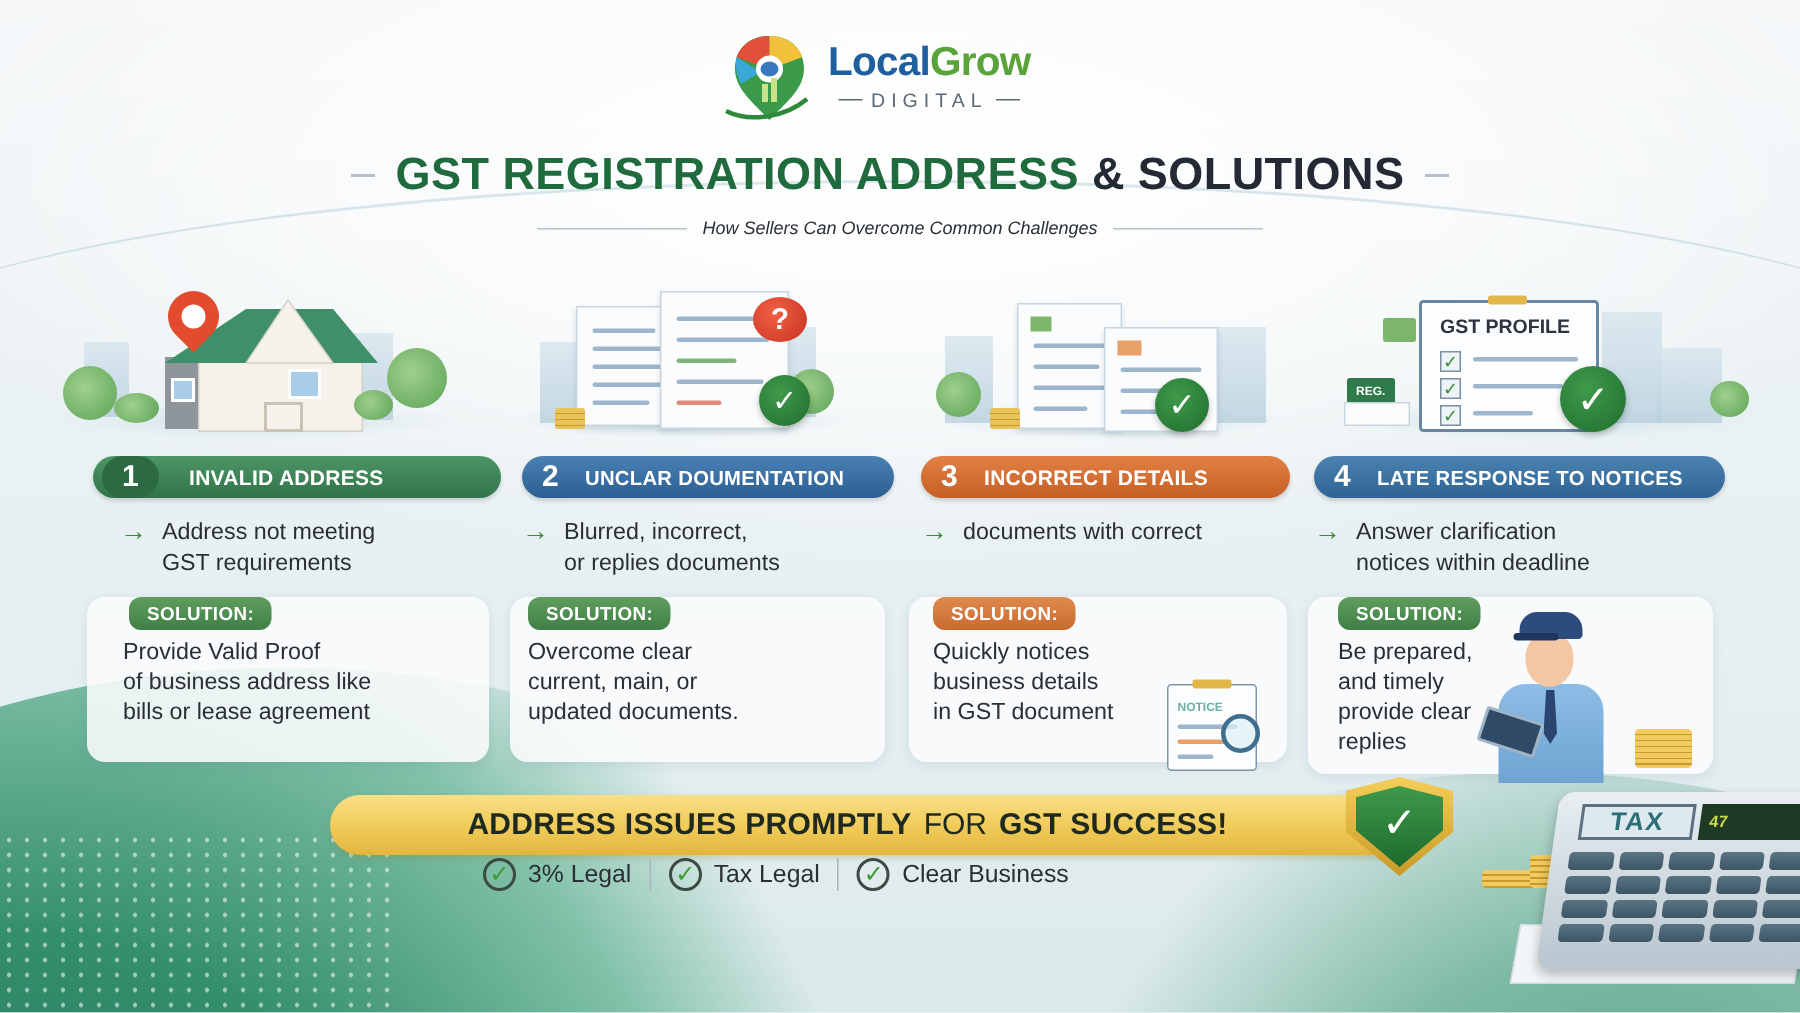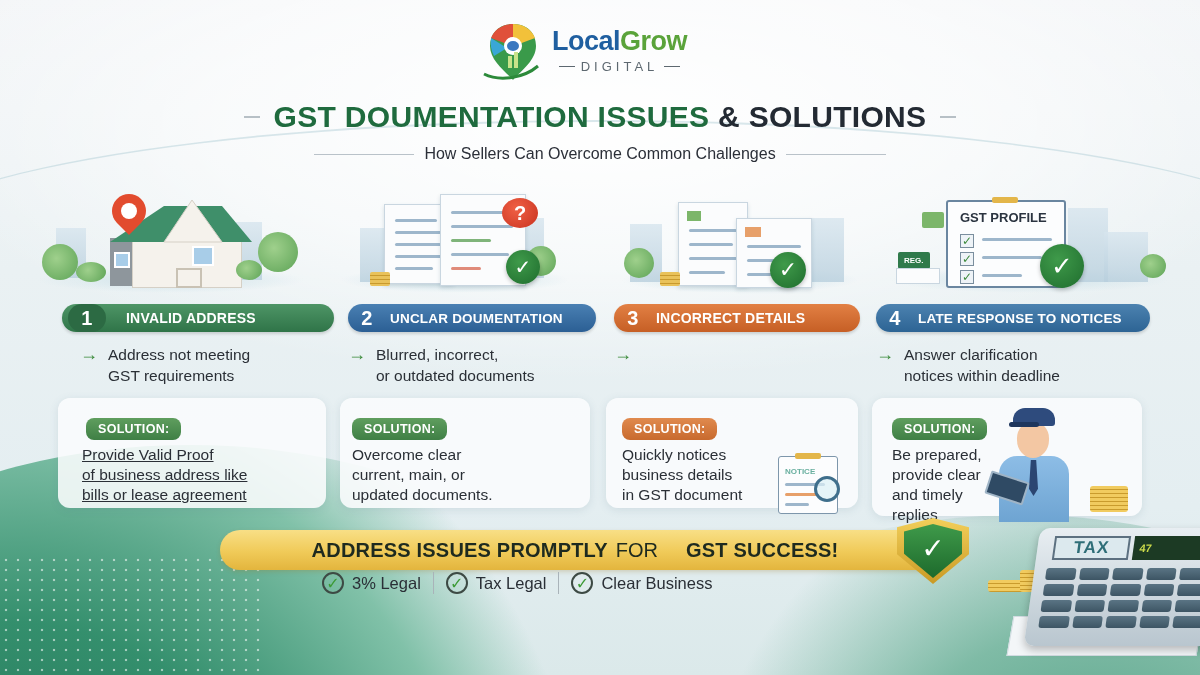--- a/index.html
+++ b/index.html
@@ -50,21 +50,21 @@
   .logo-sub .dash { width: 16px; height: 1.5px; background: #5d6870; }
 
   
   .title-row { position: absolute; left: 0; top: 100px; width: 1200px; display: flex; align-items: center; justify-content: center; gap: 14px; }
   .title-rule { width: 16px; height: 1.5px; background: #b7c0c6; }
   .title { font-size: 30px; font-weight: bold; letter-spacing: 0.3px; }
   .title-green { color: #1f6b3e; }
   .title-dark { color: #232a33; }
   .subtitle-row { position: absolute; left: 0; top: 145px; width: 1200px; display: flex; align-items: center; justify-content: center; gap: 10px; }
   .sub-rule { width: 100px; height: 1px; background: #b9c2c9; }
-  .subtitle { font-size: 16px; color: #2b2f38; }
+  .subtitle { font-size: 12px; color: #2b2f38; font-style: italic; }
 
   
   .illus { position: absolute; top: 188px; height: 105px; }
   .ill-ground { position: absolute; left: 0; right: 0; bottom: 0; height: 26px; border-radius: 50%; background: radial-gradient(ellipse, #cfe3ea 0%, rgba(207,227,234,0) 70%); }
   .tree { position: absolute; border-radius: 50%; background: radial-gradient(circle at 40% 40%, #9fd08c, #5da356); }
   .bldg { position: absolute; background: linear-gradient(180deg, #d7e5ee, #b8cfdd); opacity: .8; }
 
   
   .house-body { position: absolute; background: #f5f2ec; border: 1px solid #d5d0c6; }
   .house-side { position: absolute; background: #8e969c; }
@@ -101,21 +101,21 @@
   .pill.orange { background: linear-gradient(180deg, #e28044, #c65f25); }
   .pill.orange .pill-num { background: transparent; }
   .pill.teal { background: linear-gradient(180deg, #4c82b0, #2d6494); }
   .pill.teal .pill-num { background: transparent; }
   .problem { display: flex; gap: 10px; margin-top: 12px; padding-left: 18px; }
   .arrow { color: #3b8a3a; font-size: 18px; line-height: 20px; }
   .problem-text { font-size: 15.5px; color: #2a2f36; line-height: 21px; }
   .solution-card {
     position: absolute; top: 94px; left: 0; width: 268px; height: 110px;
     background: rgba(250,252,253,0.88); border-radius: 12px; box-shadow: 0 2px 8px rgba(90,120,140,0.15);
-    padding: 20px 14px 0 28px;
+    padding: 0 14px 0 28px;
   }
   .sol-tag { display: inline-block; color: #fff; font-weight: bold; font-size: 12.5px; padding: 4px 12px; border-radius: 8px; letter-spacing: 0.3px; }
   .sol-tag.green { background: linear-gradient(180deg, #5f9e5e, #3f7f45); }
   .sol-tag.orange { background: linear-gradient(180deg, #e08a4e, #c86a2e); }
   .sol-text { margin-top: 5px; font-size: 15.5px; color: #2a2f36; line-height: 20px; }
 
   
   .notice { position: absolute; width: 60px; height: 58px; background: #fcfdfe; border: 1.5px solid #7d96ab; border-radius: 3px; }
   .notice-label { position: absolute; left: 6px; top: 10px; font-size: 8px; font-weight: bold; color: #6ab0a0; }
   .magnifier { position: absolute; width: 26px; height: 26px; border-radius: 50%; border: 3px solid #3f6f8c; background: rgba(220,240,245,0.7); }
@@ -141,21 +141,21 @@
   .paper { position: absolute; left: 1010px; top: 616px; width: 190px; height: 40px; background: #f3f6f8; transform: skewX(-10deg); border: 1px solid #d2dce2; }
 
   
   .banner {
     position: absolute; left: 220px; top: 530px; width: 730px; height: 40px; border-radius: 20px;
     background: linear-gradient(180deg, #f8df86 0%, #f0ca58 55%, #e3b53d 100%);
     display: flex; align-items: center; justify-content: center; gap: 8px;
     box-shadow: 0 2px 4px rgba(150,120,40,0.25);
     padding-right: 40px;
   }
-  .banner-strong { font-size: 20px; font-weight: bold; color: #1e2a1f; letter-spacing: 0.2px; margin-left: 20px; }
+  .banner-strong { font-size: 20px; font-weight: bold; color: #1e2a1f; letter-spacing: 0.2px; }
   .banner-light { font-size: 20px; color: #1e2a1f; }
   .shield {
     position: absolute; left: 897px; top: 518px; width: 72px; height: 66px;
     background: linear-gradient(180deg, #f3cf5a, #c99a25);
     clip-path: polygon(50% 0, 100% 14%, 100% 55%, 50% 100%, 0 55%, 0 14%);
     display: flex; align-items: center; justify-content: center;
   }
   .shield-inner {
     width: 58px; height: 54px; background: linear-gradient(180deg, #3f9a4a, #1d6a2c);
     clip-path: polygon(50% 0, 100% 14%, 100% 55%, 50% 100%, 0 55%, 0 14%);
@@ -198,21 +198,21 @@
         <span class="dash"></span>
         <span>DIGITAL</span>
         <span class="dash"></span>
       </div>
     </div>
   </div>
 
   <div class="title-row">
     <span class="title-rule"></span>
     <span class="title">
-      <span class="title-green">GST DOUMENTATION ISSUES</span>
+      <span class="title-green">GST REGISTRATION ADDRESS</span>
       <span class="title-dark">&amp; SOLUTIONS</span>
     </span>
     <span class="title-rule"></span>
   </div>
   <div class="subtitle-row">
     <span class="sub-rule"></span>
     <span class="subtitle">How Sellers Can Overcome Common Challenges</span>
     <span class="sub-rule"></span>
   </div>
 
@@ -310,58 +310,59 @@
     </div>
     <div class="problem">
       <span class="arrow">→</span>
       <div class="problem-text">
         <div>Address not meeting</div>
         <div>GST requirements</div>
       </div>
     </div>
     <div class="solution-card" style="left:-4px;">
       <span class="sol-tag green">SOLUTION:</span>
-      <div class="sol-text" style="margin-left:-4px;text-decoration:underline;">
+      <div class="sol-text" style="margin-left:-4px;">
         <div>Provide Valid Proof</div>
         <div>of business address like</div>
         <div>bills or lease agreement</div>
       </div>
     </div>
   </div>
 
   <div class="col" style="left:348px; width:250px;">
     <div class="pill blue" style="width:248px;">
       <span class="pill-num" style="width:26px;">2</span>
       <span style="font-size:13.5px;">UNCLAR DOUMENTATION</span>
     </div>
     <div class="problem" style="padding-left:0;">
       <span class="arrow">→</span>
       <div class="problem-text">
         <div>Blurred, incorrect,</div>
-        <div>or outdated documents</div>
+        <div>or replies documents</div>
       </div>
     </div>
     <div class="solution-card" style="left:-8px; width:250px; padding-left:12px;">
       <span class="sol-tag green">SOLUTION:</span>
       <div class="sol-text">
         <div>Overcome clear</div>
         <div>current, main, or</div>
         <div>updated documents.</div>
       </div>
     </div>
   </div>
 
   <div class="col" style="left:614px; width:250px;">
     <div class="pill orange" style="width:246px;">
       <span class="pill-num" style="width:26px;">3</span>
       <span>INCORRECT DETAILS</span>
     </div>
     <div class="problem" style="padding-left:0;">
       <span class="arrow">→</span>
       <div class="problem-text">
+        <div>documents with correct</div>
       </div>
     </div>
     <div class="solution-card" style="left:-8px; width:252px; padding-left:16px;">
       <span class="sol-tag orange">SOLUTION:</span>
       <div class="sol-text">
         <div>Quickly notices</div>
         <div>business details</div>
         <div>in GST document</div>
       </div>
     </div>
@@ -385,22 +386,22 @@
       <span class="arrow">→</span>
       <div class="problem-text">
         <div>Answer clarification</div>
         <div>notices within deadline</div>
       </div>
     </div>
     <div class="solution-card" style="left:-4px; width:270px; height:118px; padding-left:20px;">
       <span class="sol-tag green">SOLUTION:</span>
       <div class="sol-text">
         <div>Be prepared,</div>
+        <div>and timely</div>
         <div>provide clear</div>
-        <div>and timely</div>
         <div>replies</div>
       </div>
     </div>
   </div>
 
   <div class="officer">
     <div class="o-body"></div>
     <div class="o-tie"></div>
     <div class="o-head"></div>
     <div class="o-cap"></div>

